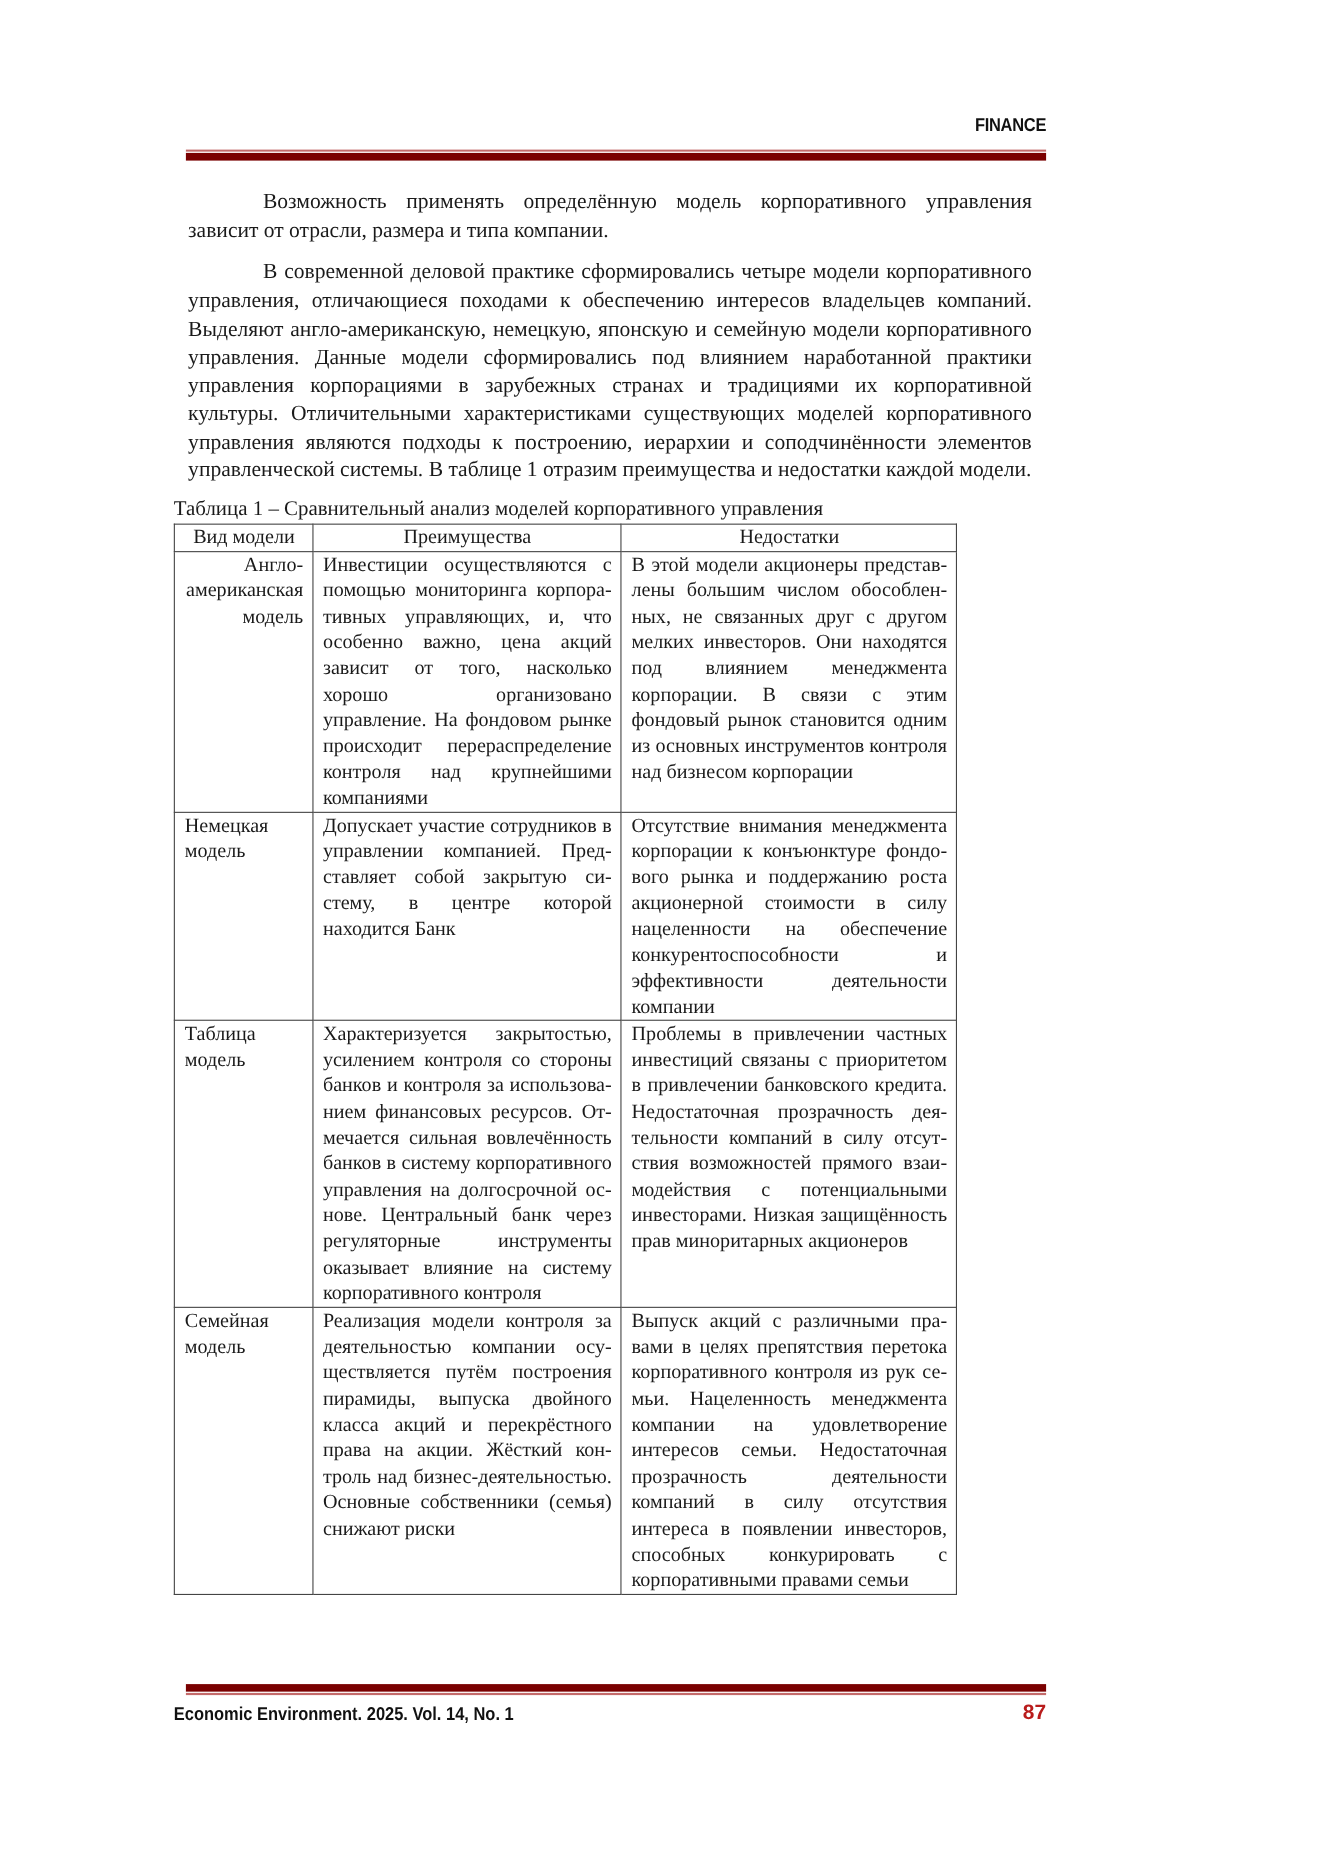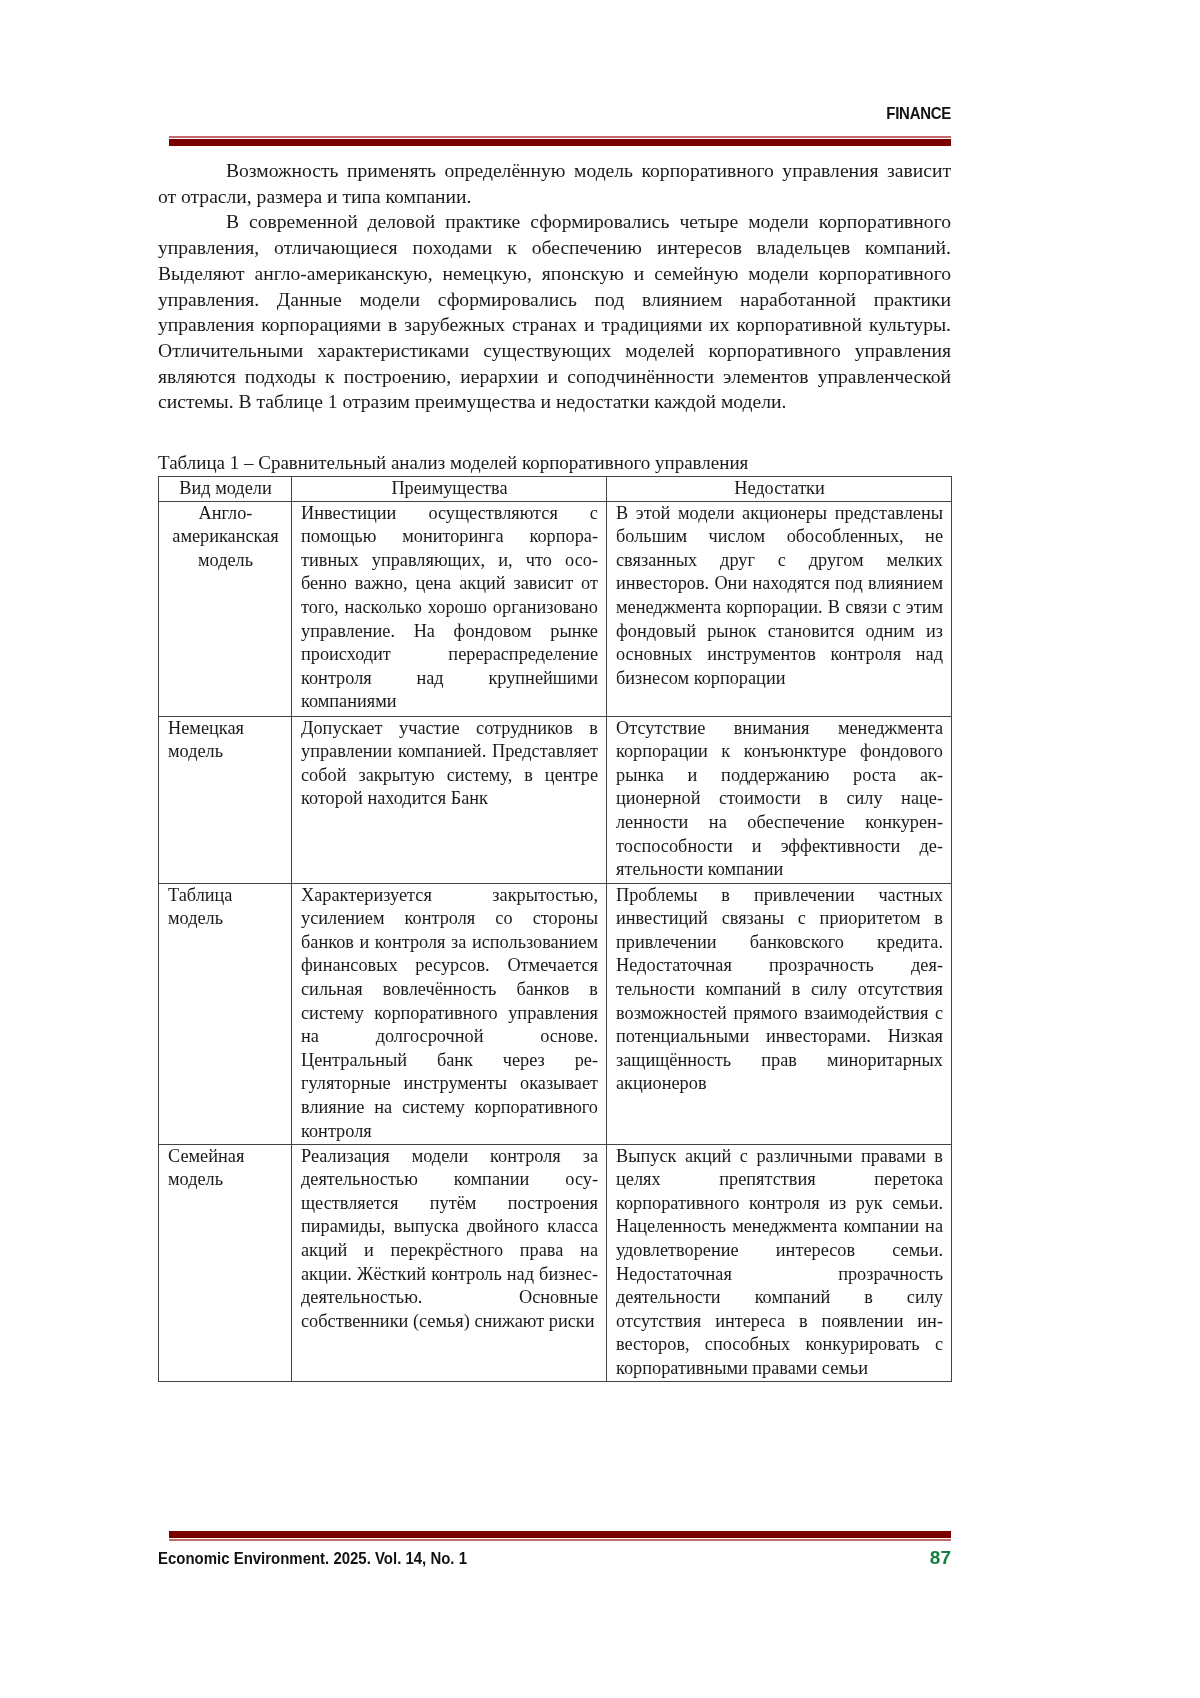--- a/index.html
+++ b/index.html
@@ -10,42 +10,42 @@
     text-align: right; font-family: "Liberation Sans", "DejaVu Sans", sans-serif;
     font-weight: bold; font-size: 17px; letter-spacing: -0.3px; color: #111; transform: scaleX(0.88); transform-origin: right center; }
 
   .rule { position: absolute; left: 169px; width: 782px; }
   .rule .thin { height: 2px; background: #c46a6a; }
   .rule .thick { height: 7px; background: #7a0000; }
   .rule .gap { height: 1px; background: #fff; }
 
   .body-text { position: absolute; left: 158px; width: 793px; top: 158px;
     font-size: 19.6px; line-height: 25.7px; text-align: justify; }
-  .body-text p { margin: 0; text-indent: 68px; hyphens: manual; }
+  .body-text p { margin: 13px; text-indent: 68px; hyphens: manual; }
 
   .caption { position: absolute; left: 158px; top: 450px; font-size: 19px; line-height: 25px; }
 
-  table.cmp { position: absolute; left: 158px; top: 476px; width: 794px;
+  table.cmp { position: absolute; left: 158px; top: 476px; width: 712px;
     border-collapse: collapse; font-size: 18.3px; line-height: 23.6px; }
   table.cmp th, table.cmp td { border: 1.5px solid #444; vertical-align: top; padding: 0 8px 0 9px; }
   table.cmp th { font-weight: normal; text-align: center; height: 22px; padding-top: 0; }
   table.cmp td { text-align: justify; }
   .c1 { width: 115px; }
   .c2 { width: 297px; margin-top: 28px; }
   .c3 { width: 327px; }
   .r1 td { height: 214px; }
   .r2 td { height: 166px; margin-top: 16px; }
   .r3 td { height: 260px; }
   .r4 td { height: 236px; }
 
   .footer-left { position: absolute; left: 158px; top: 1549px;
     font-family: "Liberation Sans", "DejaVu Sans", sans-serif; font-weight: bold; font-size: 17px;
     color: #111; transform: scaleX(0.88); transform-origin: left center; }
   .footer-right { position: absolute; right: 249px; top: 1547px;
-    font-family: "Liberation Sans", "DejaVu Sans", sans-serif; font-weight: bold; font-size: 19px; color: #15803d; }
+    font-family: "Liberation Sans", "DejaVu Sans", sans-serif; font-weight: bold; font-size: 19px; color: #b91c1c; }
 </style>
 </head>
 <body>
 
 <div class="running-head">FINANCE</div>
 
 <div class="rule" style="top:136px;">
   <div class="thin"></div>
     <div class="gap"></div>
     <div class="thick"></div>
@@ -61,21 +61,21 @@
 <table class="cmp">
   <thead>
     <tr>
       <th class="c1">Вид модели</th>
       <th class="c2">Преимущества</th>
       <th class="c3">Недостатки</th>
     </tr>
   </thead>
   <tbody>
     <tr class="r1">
-      <td style="text-align:center">Англо-американ­ская модель</td>
+      <td style="text-align:right">Англо-американ­ская модель</td>
       <td>Инвестиции осуществляются с помощью мониторинга корпора­тивных управляющих, и, что осо­бенно важно, цена акций зависит от того, насколько хорошо орга­низовано управление. На фондо­вом рынке происходит перерас­пределение контроля над круп­нейшими компаниями</td>
       <td>В этой модели акционеры представ­лены большим числом обособлен­ных, не связанных друг с другом мел­ких инвесторов. Они находятся под влиянием менеджмента корпорации. В связи с этим фондовый рынок ста­новится одним из основных инстру­ментов контроля над бизнесом кор­порации</td>
     </tr>
     <tr class="r2">
       <td style="text-align:left">Немецкая модель</td>
       <td>Допускает участие сотрудников в управлении компанией. Пред­ставляет собой закрытую си­стему, в центре которой находится Банк</td>
       <td>Отсутствие внимания менеджмента корпорации к конъюнктуре фондо­вого рынка и поддержанию роста ак­ционерной стоимости в силу наце­ленности на обеспечение конкурен­тоспособности и эффективности де­ятельности компании</td>
     </tr>
     <tr class="r3">
       <td style="text-align:left">Таблица модель</td>

